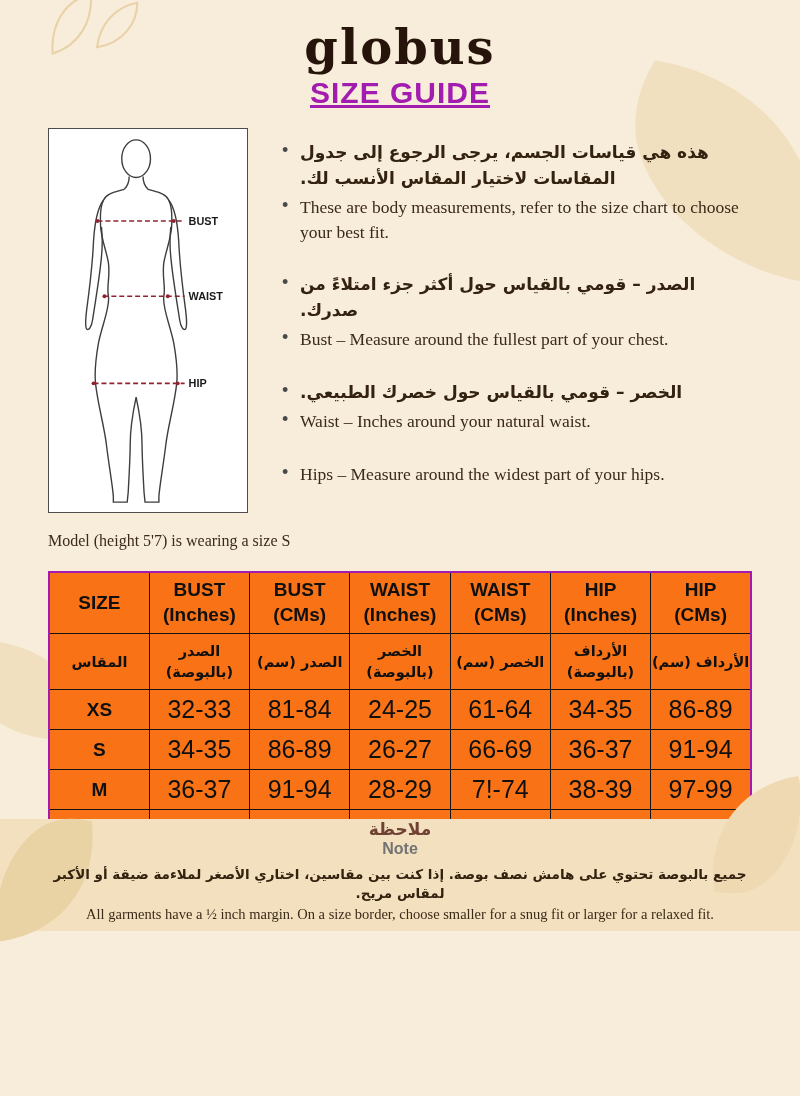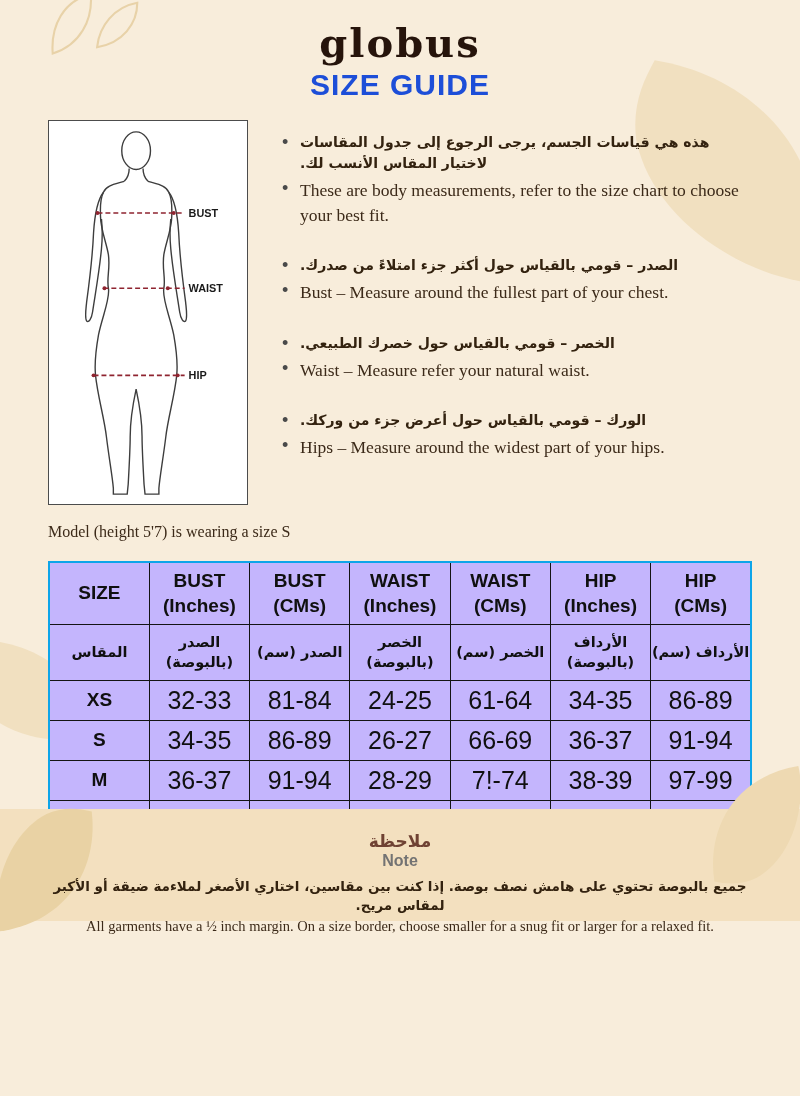--- a/index.html
+++ b/index.html
@@ -7,49 +7,49 @@
   body { font-family:"Liberation Sans", sans-serif; background:#f8eddb; }
   .page { position:relative; width:800px; height:1096px; background:#f8eddb; overflow:hidden; }
 
   
   .decor { position:absolute; pointer-events:none; z-index:1; }
 
   .content { position:relative; z-index:2; }
 
   
   .header { text-align:center; padding-top:22px; }
-  .logo { font-family:"DejaVu Serif", serif; font-size:40px; font-weight:700; color:#26140b; letter-spacing:2px; line-height:1.05; }
-  .title { font-size:30px; font-weight:700; color:#1d4ed8; letter-spacing:1px; margin-top:4px; }
+  .logo { font-family:"DejaVu Serif", serif; font-size:48px; font-weight:700; color:#26140b; letter-spacing:2px; line-height:1.05; }
+  .title { font-size:30px; font-weight:700; color:#a21caf; letter-spacing:1px; margin-top:4px;text-decoration:underline; }
 
   
   .main-row { display:flex; padding:0 48px; margin-top:18px; gap:34px; }
   .figure-box { width:200px; height:385px; background:#ffffff; border:1px solid #4c4c4c; flex:none; }
   .bullets { flex:1; padding-top:12px; min-width:0; }
   .bullet-group { margin-bottom:28px; }
   .bullet { position:relative; padding-left:18px; margin-bottom:4px; }
   .bullet::before { content:"\2022"; position:absolute; left:0; top:0; color:#4a4a4a; font-size:18px; }
-  .ar-text { font-family:"DejaVu Sans", sans-serif; font-weight:700; font-size:14px; color:#33220f; line-height:1.5; text-align:left; display:block; }
+  .ar-text { font-family:"DejaVu Sans", sans-serif; font-weight:700; font-size:17px; color:#33220f; line-height:1.5; text-align:left; display:block; }
   .en-text { font-family:"Liberation Serif", serif; font-size:17.5px; color:#3c2a19; line-height:1.4; display:block; }
 
   
   .model-note { padding:16px 48px 0; }
   .model-note .ar-text { font-size:15.5px; margin-bottom:2px; }
   .model-note .en-text { font-size:16px; }
 
   
-  .size-table { width:704px; margin:18px auto 12px; border-collapse:collapse; background:#c4b5fd; border:2px solid #0ea5e9; table-layout:fixed; }
+  .size-table { width:704px; margin:18px auto 12px; border-collapse:collapse; background:#f97316; border:2px solid #a21caf; table-layout:fixed; }
   .size-table th, .size-table td { border:1.5px solid #141414; text-align:center; vertical-align:middle; color:#101010; width:14.28%; }
   .th-en { font-size:19px; font-weight:700; height:62px; white-space:pre-line; line-height:1.3; }
   .th-ar { font-family:"DejaVu Sans", sans-serif; font-size:14.5px; font-weight:700; height:56px; white-space:pre-line; line-height:1.4; }
   .data-row { height:40px; }
   .td-size { font-weight:700; font-size:19px; }
   .td-val { font-size:25px; font-weight:400; }
 
   
-  .footer { position:absolute; left:0; right:0; bottom:0; height:112px; background:#f3e0bf; text-align:center; padding-top:22px; }
+  .footer { position:absolute; left:0; right:0; bottom:0; height:112px; background:#f3e0bf; text-align:center; padding-top:0; }
   .footer-inner { position:relative; z-index:2; padding:0 30px; }
   .note-title-ar { font-family:"DejaVu Sans", sans-serif; font-size:17px; font-weight:700; color:#6f4233; }
   .note-title-en { font-size:16px; font-weight:700; color:#737373; margin-top:1px; }
   .note-body-ar { font-family:"DejaVu Sans", sans-serif; font-size:13.5px; font-weight:700; color:#33220f; margin-top:7px; line-height:1.4; }
   .note-body-en { font-family:"Liberation Serif", serif; font-size:14.5px; color:#3c2a19; margin-top:3px; }
   .footer .decor { z-index:1; }
 </style>
 </head>
 <body>
 
@@ -122,27 +122,24 @@
             </div>
           <div class="bullet">
               <span class="en-text">Bust – Measure around the fullest part of your chest.</span>
             </div>
         </div>
         <div class="bullet-group">
           <div class="bullet">
               <span class="ar-text" dir="rtl">الخصر – قومي بالقياس حول خصرك الطبيعي.</span>
             </div>
           <div class="bullet">
-              <span class="en-text">Waist – Measure refer your natural waist.</span>
-            </div>
-        </div>
-        <div class="bullet-group">
-          <div class="bullet">
-              <span class="ar-text" dir="rtl">الورك – قومي بالقياس حول أعرض جزء من وركك.</span>
-            </div>
+              <span class="en-text">Waist – Inches around your natural waist.</span>
+            </div>
+        </div>
+        <div class="bullet-group">
           <div class="bullet">
               <span class="en-text">Hips – Measure around the widest part of your hips.</span>
             </div>
         </div>
       </div>
     </div>
 
     <div class="model-note">
       <span class="en-text">Model (height 5'7) is wearing a size S</span>
     </div>

